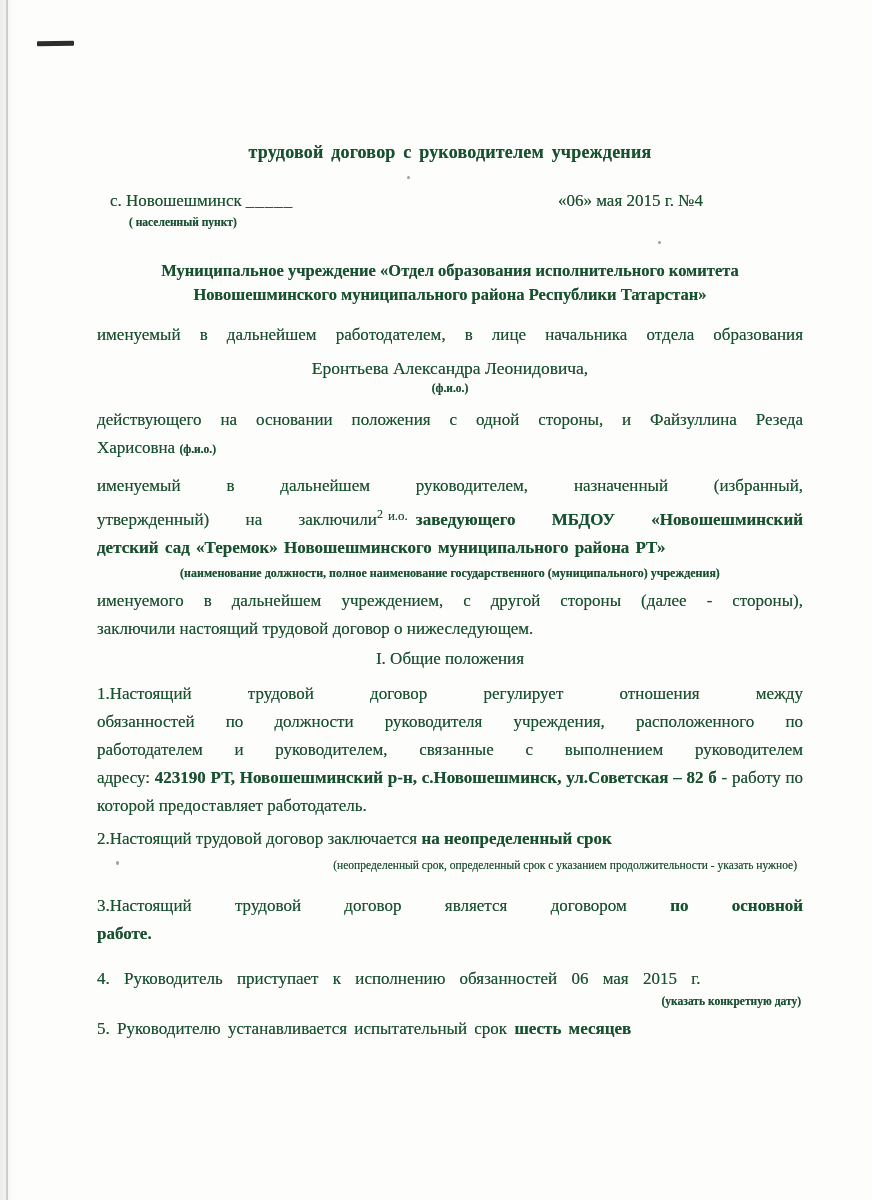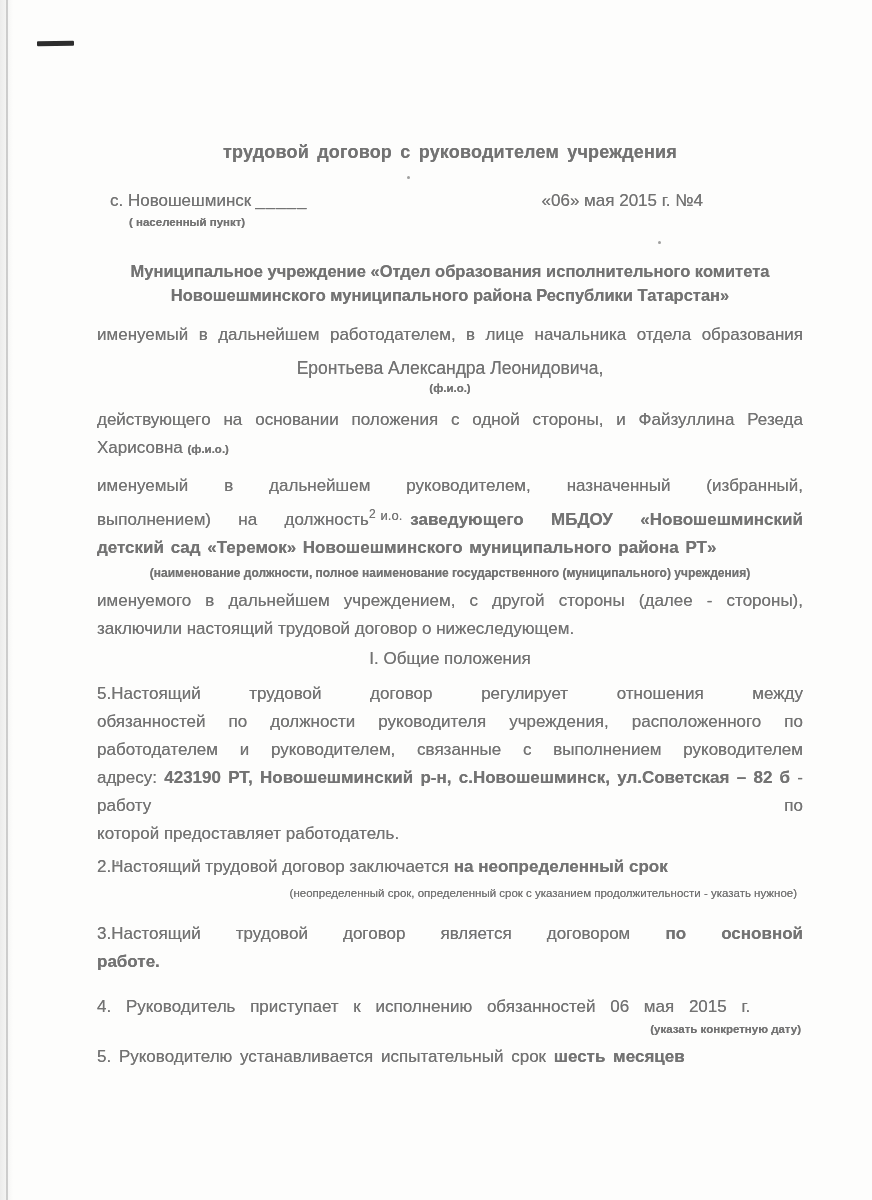--- a/index.html
+++ b/index.html
@@ -3,22 +3,22 @@
 <meta charset="utf-8">
 <style>
   * { box-sizing: border-box; margin: 0; padding: 0; }
   html, body { background: #ffffff; }
   .page {
     position: relative;
     width: 872px;
     height: 1200px;
     background: #fdfdfc;
     overflow: hidden;
-    font-family: Liberation Sans, sans-serif;
-    color: #737373;
+    font-family: Liberation Serif, serif;
+    color: #14532d;
     text-shadow: 0 0 0.4px rgba(30,30,30,.55);
   }
   .content {
     position: absolute;
     left: 97px;
     top: 0;
     width: 706px;
     font-size: 17px;
     line-height: 28px;
   }
@@ -130,36 +130,36 @@
       <div class="jline">действующего на основании положения с одной стороны, и Файзуллина Резеда</div>
       <div>
         <span>Харисовна</span>
         <span class="cap-inline">(ф.и.о.)</span>
       </div>
     </div>
 
     <div class="appoint">
       <div class="jline">именуемый в дальнейшем руководителем, назначенный (избранный,</div>
       <div class="jline">
-        <span>выполнением) на должность</span><span class="sup2">2</span><span class="io">и.о.</span><span class="b">заведующего МБДОУ  «Новошешминский</span>
+        <span>утвержденный) на заключили</span><span class="sup2">2</span><span class="io">и.о.</span><span class="b">заведующего МБДОУ  «Новошешминский</span>
       </div>
       <div class="l3bold">детский сад  «Теремок» Новошешминского муниципального района РТ»</div>
     </div>
 
     <div class="pos-cap">(наименование должности, полное наименование государственного (муниципального) учреждения)</div>
 
     <div class="closing">
       <div class="jline">именуемого в дальнейшем учреждением, с другой стороны (далее - стороны),</div>
       <div>заключили настоящий трудовой договор о нижеследующем.</div>
     </div>
 
     <div class="heading">I. Общие положения</div>
 
     <div class="clause1">
-      <div class="jline">5.Настоящий трудовой договор регулирует отношения между</div>
+      <div class="jline">1.Настоящий трудовой договор регулирует отношения между</div>
       <div class="jline">обязанностей по должности руководителя учреждения, расположенного по</div>
       <div class="jline">работодателем и руководителем, связанные с выполнением руководителем</div>
       <div class="jline">
         <span>адресу: </span><span class="b">423190 РТ, Новошешминский р-н, с.Новошешминск, ул.Советская – 82 б</span><span> - работу по</span>
       </div>
       <div>которой предоставляет работодатель.</div>
     </div>
 
     <div class="clause2">
       <div>

